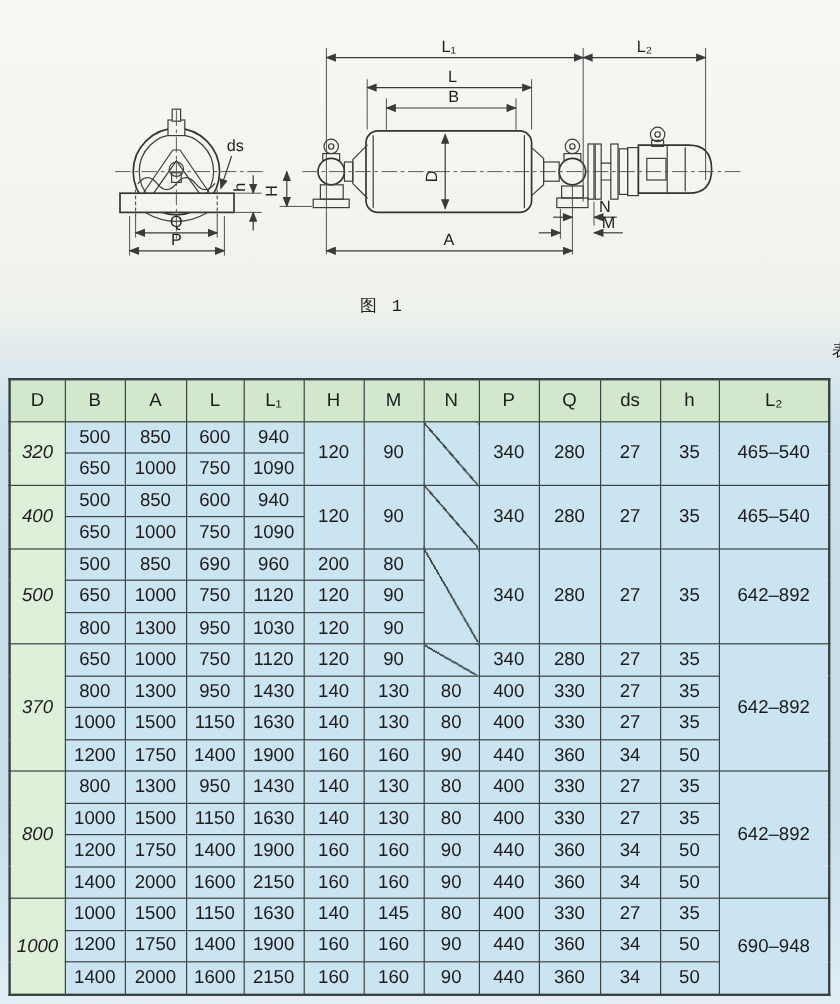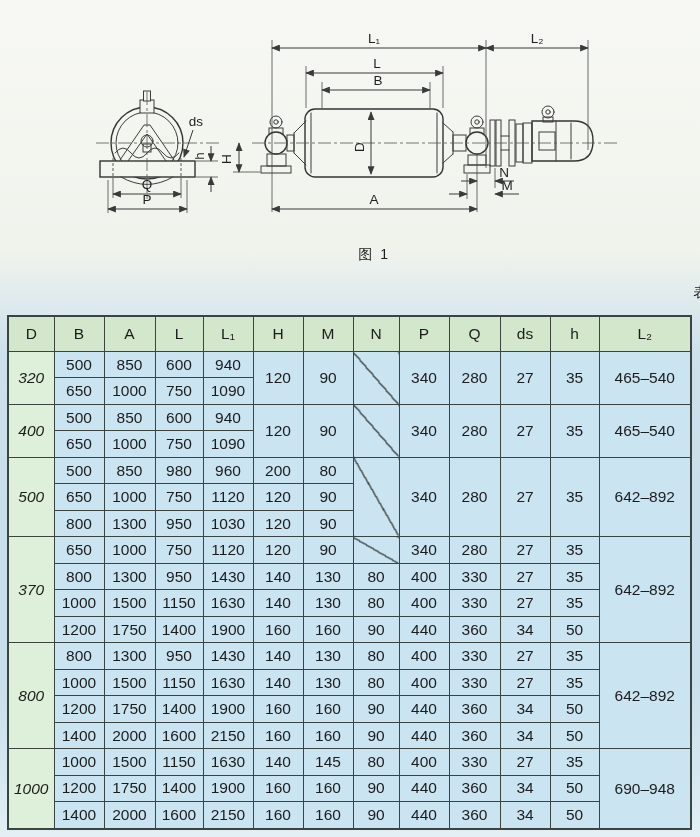--- a/index.html
+++ b/index.html
@@ -18,21 +18,21 @@
   .out{stroke:#343434;stroke-width:1.4;fill:none;stroke-linecap:round;}
   .thin{stroke:#3c3c3c;stroke-width:1;fill:none;stroke-linecap:round;}
   .fillbg{fill:#f3f5ef;}
   .dim{stroke:#3a3a3a;stroke-width:1;fill:none;}
   .ext{stroke:#4a4a4a;stroke-width:0.8;fill:none;}
   .cl{stroke:#555;stroke-width:0.8;fill:none;stroke-dasharray:13 3 3 3;}
   .hole{stroke:#4a4a4a;stroke-width:0.9;fill:none;stroke-dasharray:3 2;}
   text.dl{font:13.5px "Liberation Sans","DejaVu Sans",sans-serif;fill:#1f1f1f;}
   .fig-caption{
     position:absolute;left:300px;top:246px;width:90px;
-    text-align:right;font-size:14px;color:#1d1d1d;letter-spacing:2px;
+    text-align:left;font-size:14px;color:#1d1d1d;letter-spacing:2px;font-family:Liberation Mono, monospace;
   }
   .tbl-caption{
     position:absolute;right:16px;top:284px;width:80px;
     text-align:right;font-size:14px;color:#1d1d1d;letter-spacing:2px;
   }
   table.spec{
     position:absolute;left:7px;top:315px;
     width:683px;height:515px;
     border-collapse:collapse;table-layout:fixed;
     border:2px solid #3b4440;
@@ -256,21 +256,21 @@
         <tr>
           <td>650</td>
           <td>1000</td>
           <td>750</td>
           <td>1090</td>
         </tr>
         <tr>
           <td rowspan="3" class="g">500</td>
           <td>500</td>
           <td>850</td>
-          <td>980</td>
+          <td>690</td>
           <td>960</td>
           <td>200</td>
           <td>80</td>
           <td rowspan="3" class="s"></td>
           <td rowspan="3">340</td>
           <td rowspan="3">280</td>
           <td rowspan="3">27</td>
           <td rowspan="3">35</td>
           <td rowspan="3">642–892</td>
         </tr>

